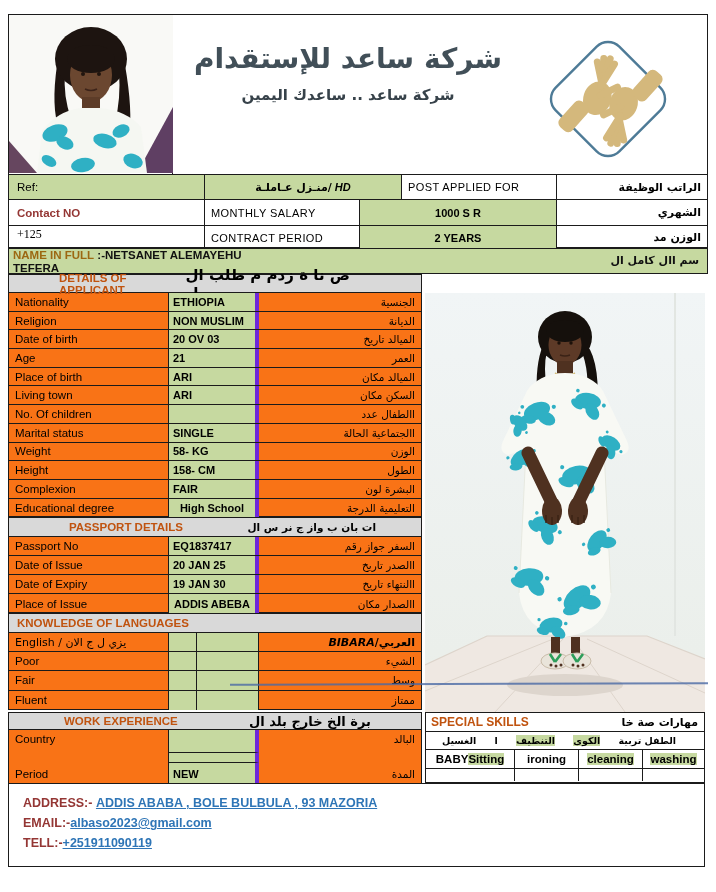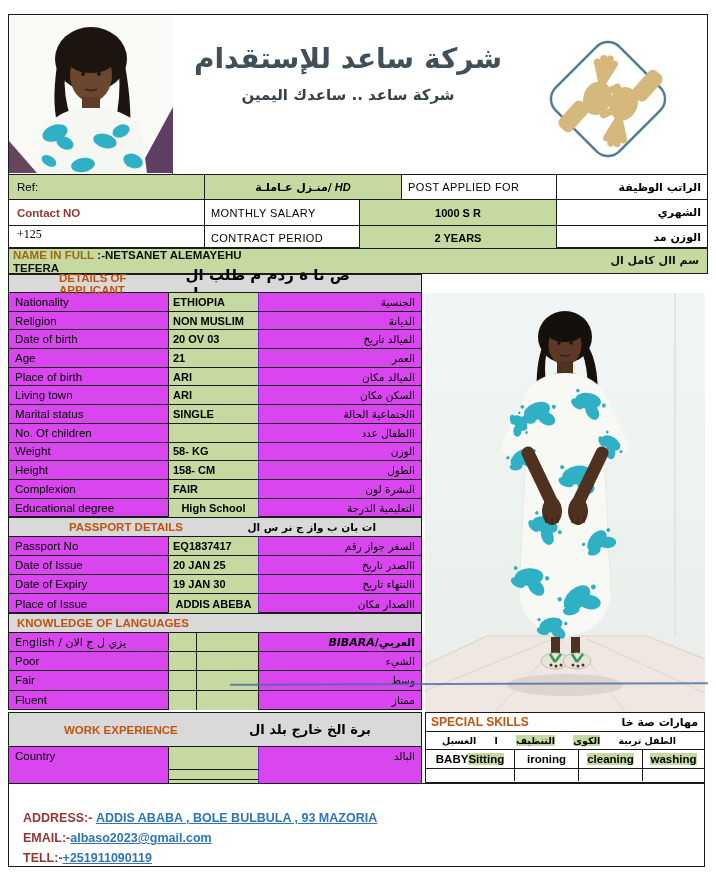--- a/index.html
+++ b/index.html
@@ -20,26 +20,26 @@
   .fs11 { font-size:11px; }
   .fs115 { font-size:11.5px; }
   
   #top-table { left:8px; top:14px; width:700px; height:234px; }
   #top-table .row { position:absolute; left:0; width:100%; display:flex; }
   .tt-c1 { width:195px; padding-left:8px; }
   .tt-c2 { width:155px; padding-left:6px; letter-spacing:.4px; }
   .tt-c3 { width:197px; justify-content:center; }
   .tt-c4 { flex:1; justify-content:flex-end; padding-right:6px; }
   
-  .sec { background:#d946ef; border:1.5px solid #1b1b1b; position:absolute; }
+  .sec { background:#f97316; border:1.5px solid #1b1b1b; position:absolute; }
   .sec-hdr { display:flex; align-items:center; background:#d9d9d9; border-bottom:1px solid #1b1b1b; }
   .d-row { display:flex; border-bottom:1px solid #1b1b1b; }
   .d-row:last-child { border-bottom:none; }
   .c-label { width:160px; padding-left:6px; display:flex; align-items:center; border-right:1px solid #1b1b1b; font-size:11.5px; }
-  .c-val { width:90px; padding-left:4px; display:flex; align-items:center; border-right:1px solid #6d28d9; background:#c6d9a0; font-weight:bold; font-size:11px; }
+  .c-val { width:90px; padding-left:4px; display:flex; align-items:center; border-right:4px solid #6d28d9; background:#c6d9a0; font-weight:bold; font-size:11px; }
   .c-val.center { justify-content:center; padding-left:0; }
   .c-ar { flex:1; display:flex; align-items:center; justify-content:flex-end; padding-right:6px; font-size:10.5px; }
   .g-cell { border-right:1px solid #1b1b1b; background:#c6d9a0; }
   .hl { background:#c6d9a0; }
   
   .sk-cell { display:flex; align-items:center; justify-content:center; font-weight:bold; font-size:11.5px; border-left:1px solid #1b1b1b; overflow:hidden; }
   .sk-cell:first-child { border-left:none; }
 </style>
 </head>
 <body>
@@ -156,28 +156,28 @@
       <div class="c-label">Place of birth</div>
       <div class="c-val">ARI</div>
       <div class="c-ar ar">مكان‎ الميالد</div>
     </div>
   <div class="d-row" style="height:18.7px;">
       <div class="c-label">Living town</div>
       <div class="c-val">ARI</div>
       <div class="c-ar ar">مكان‎ السكن</div>
     </div>
   <div class="d-row" style="height:18.7px;">
+      <div class="c-label">No. Of children</div>
+      <div class="c-val"></div>
+      <div class="c-ar ar">عدد‎ االطفال</div>
+    </div>
+  <div class="d-row" style="height:18.7px;">
       <div class="c-label">Marital status</div>
       <div class="c-val">SINGLE</div>
       <div class="c-ar ar">الحالة‎ االجتماعية</div>
-    </div>
-  <div class="d-row" style="height:18.7px;">
-      <div class="c-label">No. Of children</div>
-      <div class="c-val"></div>
-      <div class="c-ar ar">عدد‎ االطفال</div>
     </div>
   <div class="d-row" style="height:18.7px;">
       <div class="c-label">Weight</div>
       <div class="c-val">58- KG</div>
       <div class="c-ar ar">الوزن</div>
     </div>
   <div class="d-row" style="height:18.7px;">
       <div class="c-label">Height</div>
       <div class="c-val">158- CM</div>
       <div class="c-ar ar">الطول</div>
@@ -248,21 +248,21 @@
   </div>
   <div class="d-row" style="height:19.2px;">
     <div class="c-label">Fluent</div>
     <div class="g-cell" style="width:28px;"></div>
     <div class="g-cell" style="width:62px;"></div>
     <div class="c-ar ar">ممتاز</div>
   </div>
 </div>
 
 <div class="sec" style="left:8px;top:712px;width:414px;height:76px;">
-  <div class="sec-hdr" style="height:34px;">
+  <div class="sec-hdr" style="height:17px;">
     <span class="orange fs115" style="margin-left:55px;">WORK EXPERIENCE</span>
     <span class="ar bold" style="margin-left:auto;margin-right:50px;font-size:13px;">ال‎ بلد‎ خارج‎ الخ‎ برة</span>
   </div>
   <div class="d-row" style="height:23px;border-bottom:none;">
     <div class="c-label" style="align-items:flex-start;padding-top:3px;">Country</div>
     <div class="c-val" style="border-bottom:1px solid #1b1b1b;"></div>
     <div class="c-ar ar" style="align-items:flex-start;padding-top:3px;">البالد</div>
   </div>
   <div class="d-row" style="height:10px;border-bottom:none;">
     <div class="c-label"></div>
@@ -368,21 +368,21 @@
       </div>
   </div>
   <div style="height:12px;display:flex;">
     <div class="sk-cell" style="width:88px;"></div>
     <div class="sk-cell" style="width:64px;"></div>
     <div class="sk-cell" style="width:64px;"></div>
     <div class="sk-cell" style="flex:1;"></div>
   </div>
 </div>
 
-<div class="abs box" style="left:8px;top:783px;width:697px;height:84px;padding:24px 0 0 14px;font-size:12.5px;line-height:20px;">
+<div class="abs box" style="left:8px;top:783px;width:697px;height:84px;padding:9px 0 0 14px;font-size:12.5px;line-height:20px;">
   <div>
     <span class="maroon">ADDRESS:-</span>
     <span class="bluelink">ADDIS ABABA ,  BOLE  BULBULA  , 93 MAZORIA</span>
   </div>
   <div>
     <span class="maroon">EMAIL:-</span><span class="bluelink">albaso2023@gmail.com</span>
   </div>
   <div>
     <span class="maroon">TELL:-</span><span class="bluelink">+251911090119</span>
   </div>

